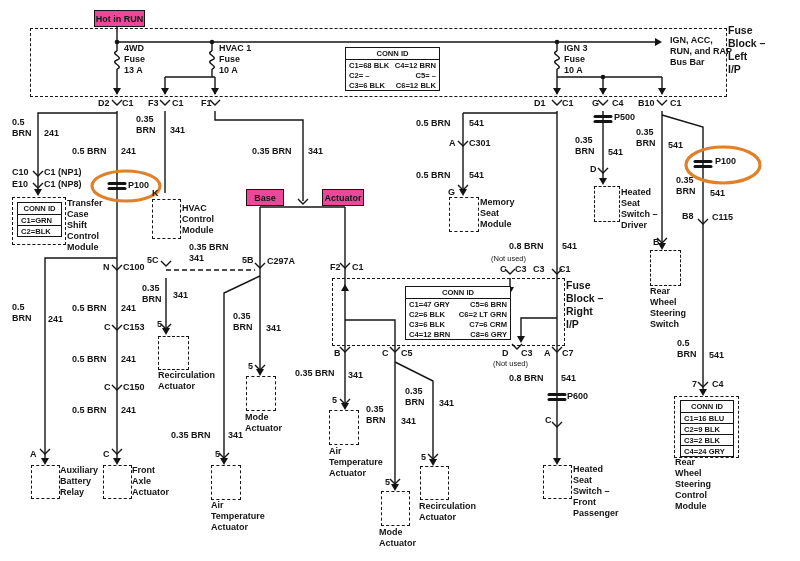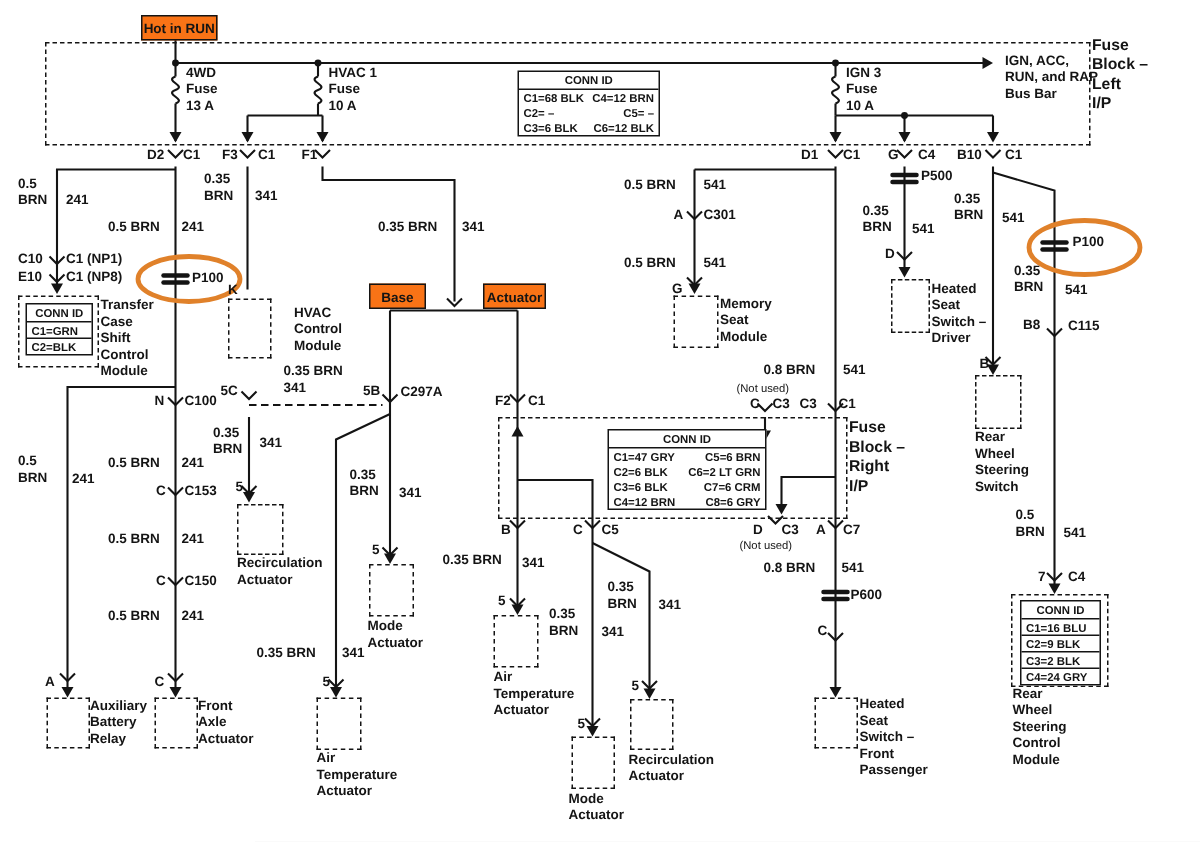--- a/index.html
+++ b/index.html
@@ -4,21 +4,21 @@
 <style>
   html,body{margin:0;padding:0;background:#f6f6f6;}
   #stage{position:relative;width:800px;height:561px;background:#ffffff;overflow:hidden;
          font-family:"Liberation Sans","DejaVu Sans",sans-serif;}
   #wiring{position:absolute;left:0;top:0;}
   .lbl{position:absolute;font-size:9px;line-height:11px;font-weight:bold;color:#141414;
        white-space:pre-line;z-index:3;}
   .lbl.big{font-size:10.5px;line-height:13px;}
   .lbl.small{font-size:7.5px;line-height:9px;font-weight:normal;}
   .dashbox{position:absolute;border:1.6px dashed #141414;background:transparent;z-index:2;}
-  .solidbox{position:absolute;border:1.8px solid #141414;background:#f97316;z-index:3;
+  .solidbox{position:absolute;border:1.8px solid #141414;background:#ec4899;z-index:3;
             display:flex;align-items:center;justify-content:center;
             font-size:9px;font-weight:bold;color:#141414;}
   .ctable{position:absolute;border:1.4px solid #141414;background:#fff;z-index:4;
           font-size:7.6px;font-weight:bold;color:#141414;}
   .ctable .hdr{text-align:center;border-bottom:1.2px solid #141414;padding:1px 2px;}
   .ctable .row{display:flex;justify-content:space-between;padding:0.5px 3px;}
   .ctable .row.boxed{border-bottom:1.2px solid #141414;}
   .ctable .row span{white-space:nowrap;}
 </style>
 </head>
@@ -254,21 +254,21 @@
     <div class="lbl" style="left: 44px; top: 167px;">C1 (NP1)</div>
     <div class="lbl" style="left: 12px; top: 179px;">E10</div>
     <div class="lbl" style="left: 44px; top: 179px;">C1 (NP8)</div>
     <div class="lbl" style="left: 128px; top: 180px;">P100</div>
     <div class="lbl" style="left: 67px; top: 198px;">Transfer
 Case
 Shift
 Control
 Module</div>
     <div class="lbl" style="left: 152px; top: 188px;">K</div>
-    <div class="lbl" style="left: 196px; top: 203px;">HVAC
+    <div class="lbl" style="left: 182px; top: 203px;">HVAC
 Control
 Module</div>
     <div class="lbl" style="left: 136px; top: 114px;">0.35
 BRN</div>
     <div class="lbl" style="left: 170px; top: 125px;">341</div>
     <div class="lbl" style="left: 252px; top: 146px;">0.35 BRN</div>
     <div class="lbl" style="left: 308px; top: 146px;">341</div>
     <div class="lbl" style="left: 189px; top: 242px;">0.35 BRN
 341</div>
     <div class="lbl" style="left: 147px; top: 255px;">5C</div>

